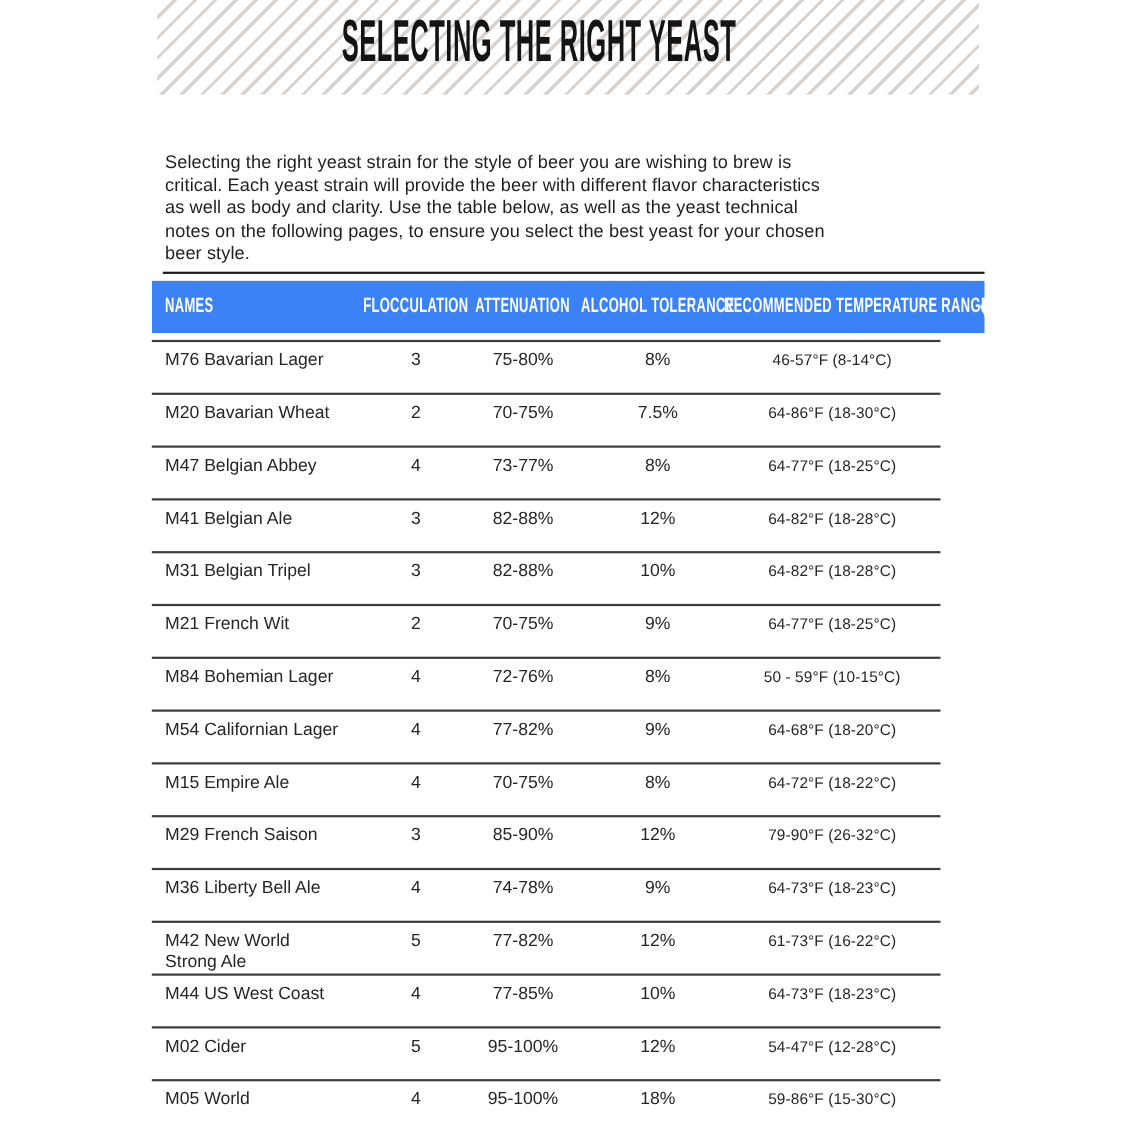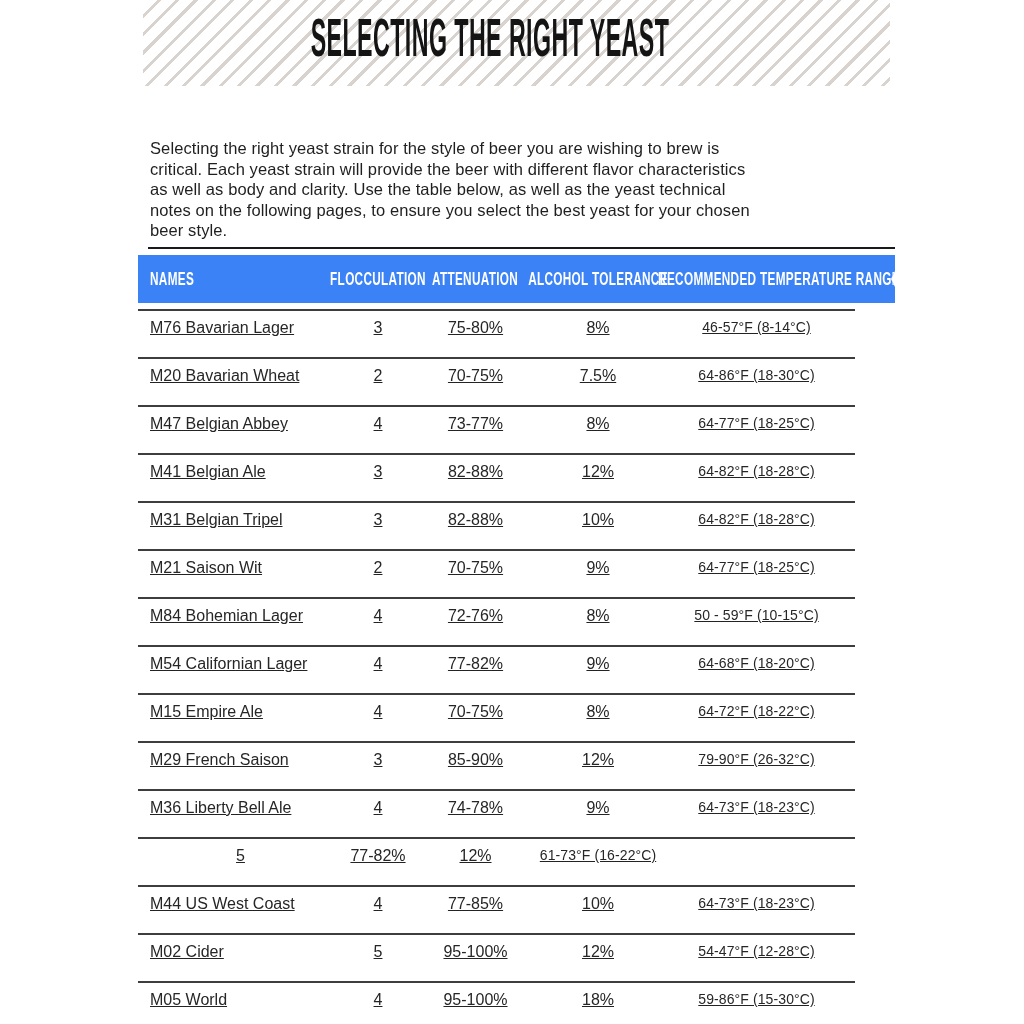--- a/index.html
+++ b/index.html
@@ -88,21 +88,20 @@
     left: 138px; top: 309px; width: 717px;
   }
   .trow {
     box-sizing: border-box;
     height: 48px;
     border-top: 2px solid #3d3d3d;
     display: grid;
     grid-template-columns: 205px 70px 125px 120px 197px;
     align-items: start;
     padding-top: 7px;
-    text-decoration: underline;
   }
   .cell {
     font-size: 16px;
     line-height: 19px;
     color: #262626;
     text-align: center;
   }
   .cell.c0 {
     text-align: left;
     padding-left: 12px;
@@ -165,21 +164,21 @@
         <div class="cell c4">64-82°F (18-28°C)</div>
       </div>
       <div class="trow">
         <div class="cell c0">M31 Belgian Tripel</div>
         <div class="cell c1">3</div>
         <div class="cell c2">82-88%</div>
         <div class="cell c3">10%</div>
         <div class="cell c4">64-82°F (18-28°C)</div>
       </div>
       <div class="trow">
-        <div class="cell c0">M21 Saison Wit</div>
+        <div class="cell c0">M21 French Wit</div>
         <div class="cell c1">2</div>
         <div class="cell c2">70-75%</div>
         <div class="cell c3">9%</div>
         <div class="cell c4">64-77°F (18-25°C)</div>
       </div>
       <div class="trow">
         <div class="cell c0">M84 Bohemian Lager</div>
         <div class="cell c1">4</div>
         <div class="cell c2">72-76%</div>
         <div class="cell c3">8%</div>
@@ -207,20 +206,22 @@
         <div class="cell c4">79-90°F (26-32°C)</div>
       </div>
       <div class="trow">
         <div class="cell c0">M36 Liberty Bell Ale</div>
         <div class="cell c1">4</div>
         <div class="cell c2">74-78%</div>
         <div class="cell c3">9%</div>
         <div class="cell c4">64-73°F (18-23°C)</div>
       </div>
       <div class="trow">
+        <div class="cell c0">M42 New World
+Strong Ale</div>
         <div class="cell c1">5</div>
         <div class="cell c2">77-82%</div>
         <div class="cell c3">12%</div>
         <div class="cell c4">61-73°F (16-22°C)</div>
       </div>
       <div class="trow">
         <div class="cell c0">M44 US West Coast</div>
         <div class="cell c1">4</div>
         <div class="cell c2">77-85%</div>
         <div class="cell c3">10%</div>

